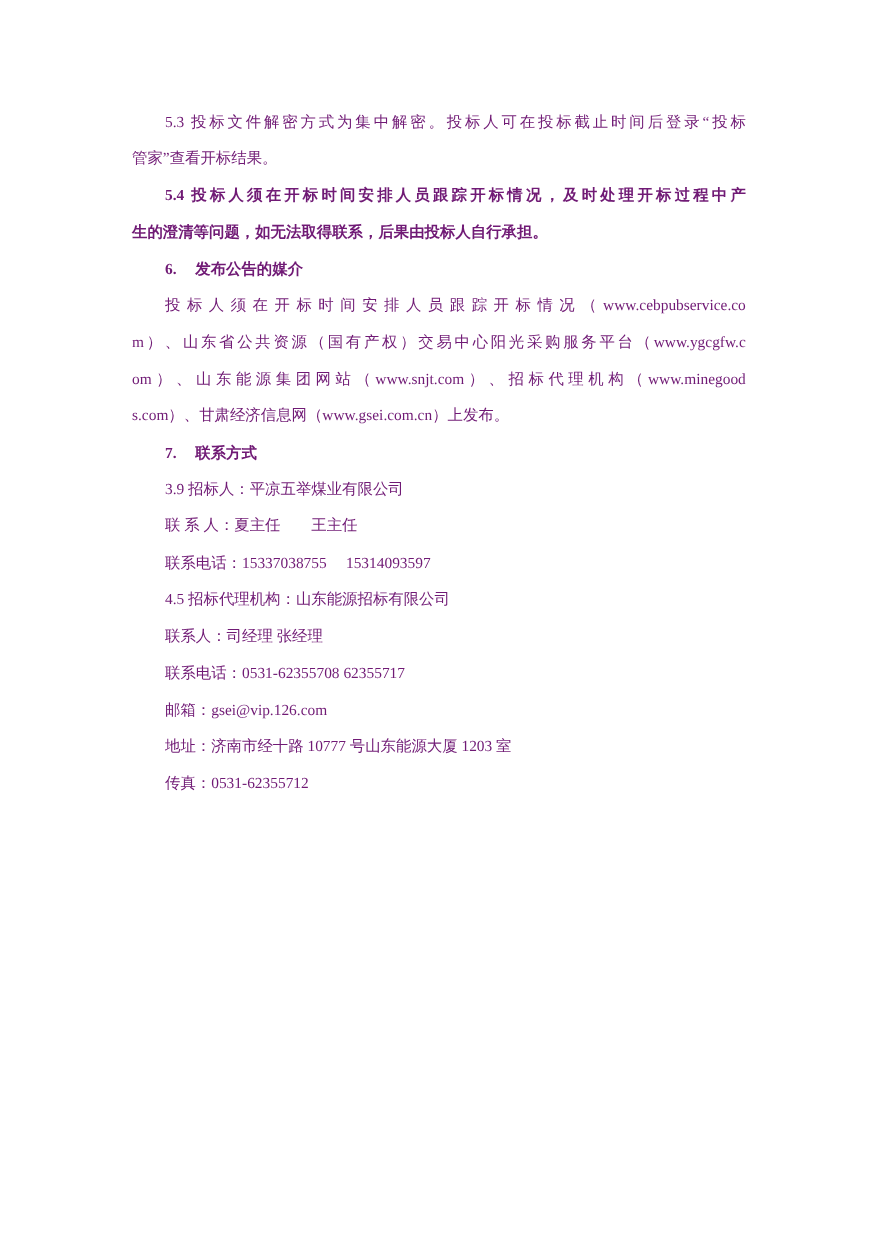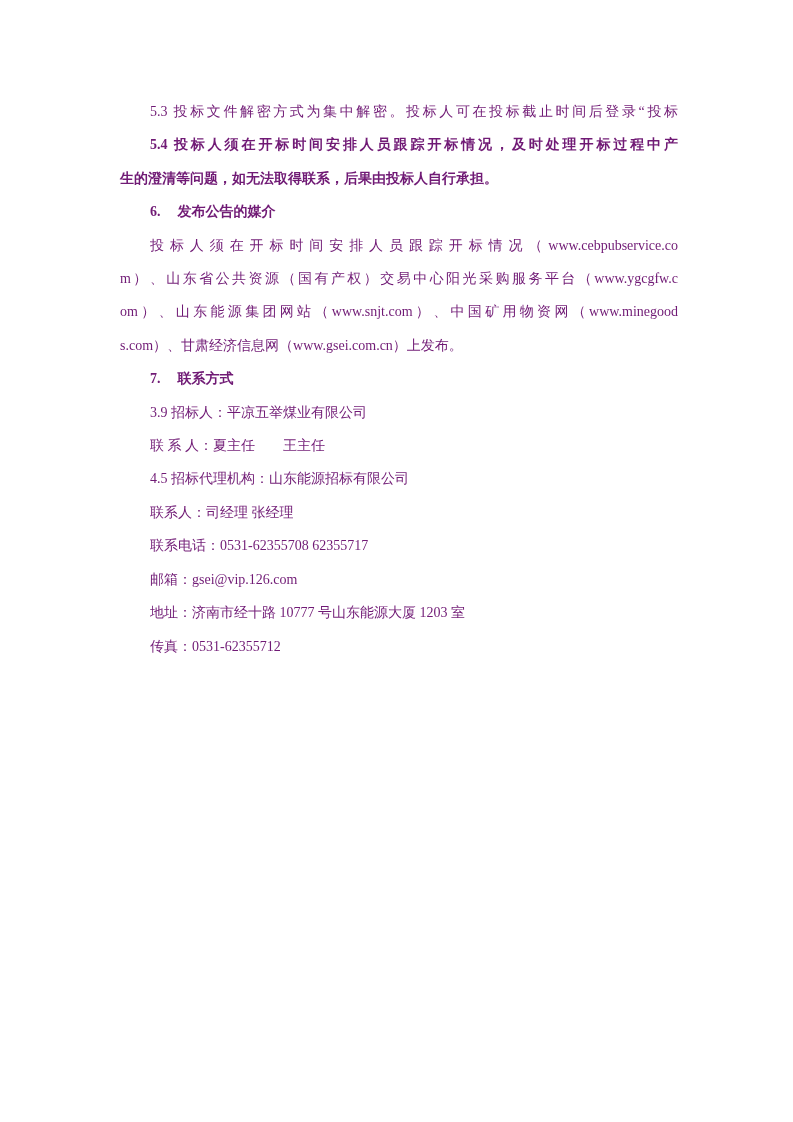--- a/index.html
+++ b/index.html
@@ -42,35 +42,37 @@
     display: inline-block;
     margin-right: 17px;
   }
 </style>
 </head>
 <body>
 
 <div class="page">
 
   <div class="ln ind j">5.3 投标文件解密方式为集中解密。投标人可在投标截止时间后登录“投标</div>
+  <div class="ln">管家”查看开标结果。</div>
 
   <div class="ln ind b j">5.4 投标人须在开标时间安排人员跟踪开标情况，及时处理开标过程中产</div>
   <div class="ln b">生的澄清等问题，如无法取得联系，后果由投标人自行承担。</div>
 
   <div class="ln hd"><span class="num">6.</span><span>发布公告的媒介</span></div>
 
   <div class="ln ind j">投标人须在开标时间安排人员跟踪开标情况（www.cebpubservice.co</div>
   <div class="ln j">m）、山东省公共资源（国有产权）交易中心阳光采购服务平台（www.ygcgfw.c</div>
-  <div class="ln j">om）、山东能源集团网站（www.snjt.com）、中国矿用物资网（www.minegood</div>
+  <div class="ln j">om）、山东能源集团网站（www.snjt.com）、招标代理机构（www.minegood</div>
   <div class="ln">s.com）、甘肃经济信息网（www.gsei.com.cn）上发布。</div>
 
   <div class="ln hd"><span class="num">7.</span><span>联系方式</span></div>
 
   <div class="ln ind">3.9 招标人：平凉五举煤业有限公司</div>
   <div class="ln ind">联 系 人：夏主任　　王主任</div>
+  <div class="ln ind">联系电话：15337038755　 15314093597</div>
   <div class="ln ind">4.5 招标代理机构：山东能源招标有限公司</div>
   <div class="ln ind">联系人：司经理 张经理</div>
   <div class="ln ind">联系电话：0531-62355708 62355717</div>
   <div class="ln ind">邮箱：gsei@vip.126.com</div>
   <div class="ln ind">地址：济南市经十路 10777 号山东能源大厦 1203 室</div>
   <div class="ln ind">传真：0531-62355712</div>
 
 </div>
 
 </body></html>

